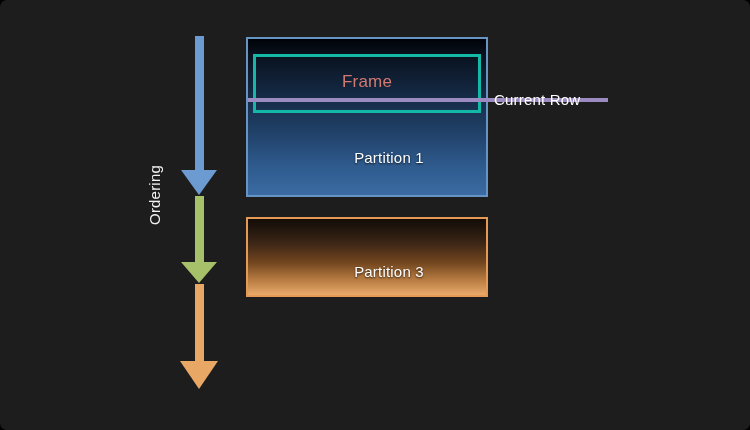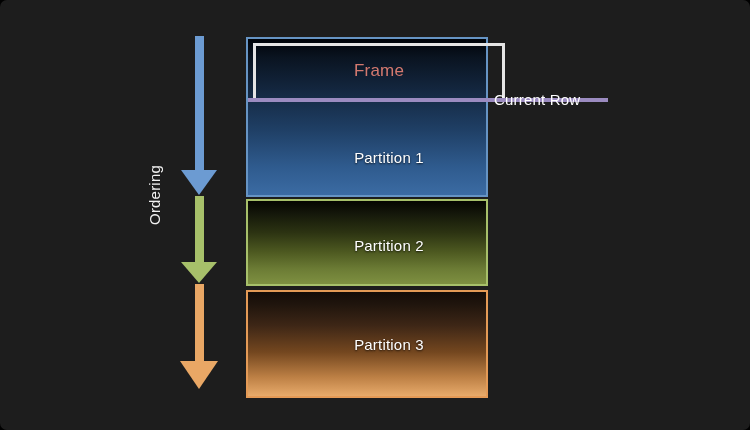--- a/index.html
+++ b/index.html
@@ -98,42 +98,42 @@
         #14170a 15%,
         #2c3312 38%,
         #4e5a21 62%,
         #6c7c35 82%,
         #7e9041 100%);
   }
   #partition-2 .partition-label { top: 36px; }
 
   
   #partition-3 {
-    height: 108px;
-    margin-top: 4px;
+    height: 80px;
+    margin-top: 20px;
     border-color: #e49a56;
     background: linear-gradient(to bottom,
         #140c07 0%,
         #20150d 12%,
         #3d2616 32%,
         #74471f 58%,
         #bd8045 82%,
         #e8ab6b 100%);
   }
   #partition-3 .partition-label { top: 44px; }
 
   
   #frame-box {
     position: absolute;
     left: 253px;
-    top: 43px;
-    width: 252px;
+    top: 54px;
+    width: 228px;
     height: 59px;
     box-sizing: border-box;
-    border: 3px solid #e5e5e5;
+    border: 3px solid #14b8a6;
     background: transparent;
   }
   #frame-label {
     position: absolute;
     left: 0;
     right: 0;
     top: 15px;
     text-align: center;
     color: #d4796f;
     font-size: 17px;
@@ -180,23 +180,20 @@
     <rect x="19" y="0" width="9" height="79" fill="#e9a765"></rect>
     <polygon points="4,77 42,77 23,105" fill="#e9a765"></polygon>
   </svg>
 
   <div id="partition-stack">
 
     <div class="partition" id="partition-1">
       <div class="partition-label">Partition 1</div>
     </div>
 
-    <div class="partition" id="partition-2">
-      <div class="partition-label">Partition 2</div>
-    </div>
 
     <div class="partition" id="partition-3">
       <div class="partition-label">Partition 3</div>
     </div>
 
   </div>
 
   <div id="frame-box">
     <div id="frame-label">Frame</div>
   </div>

